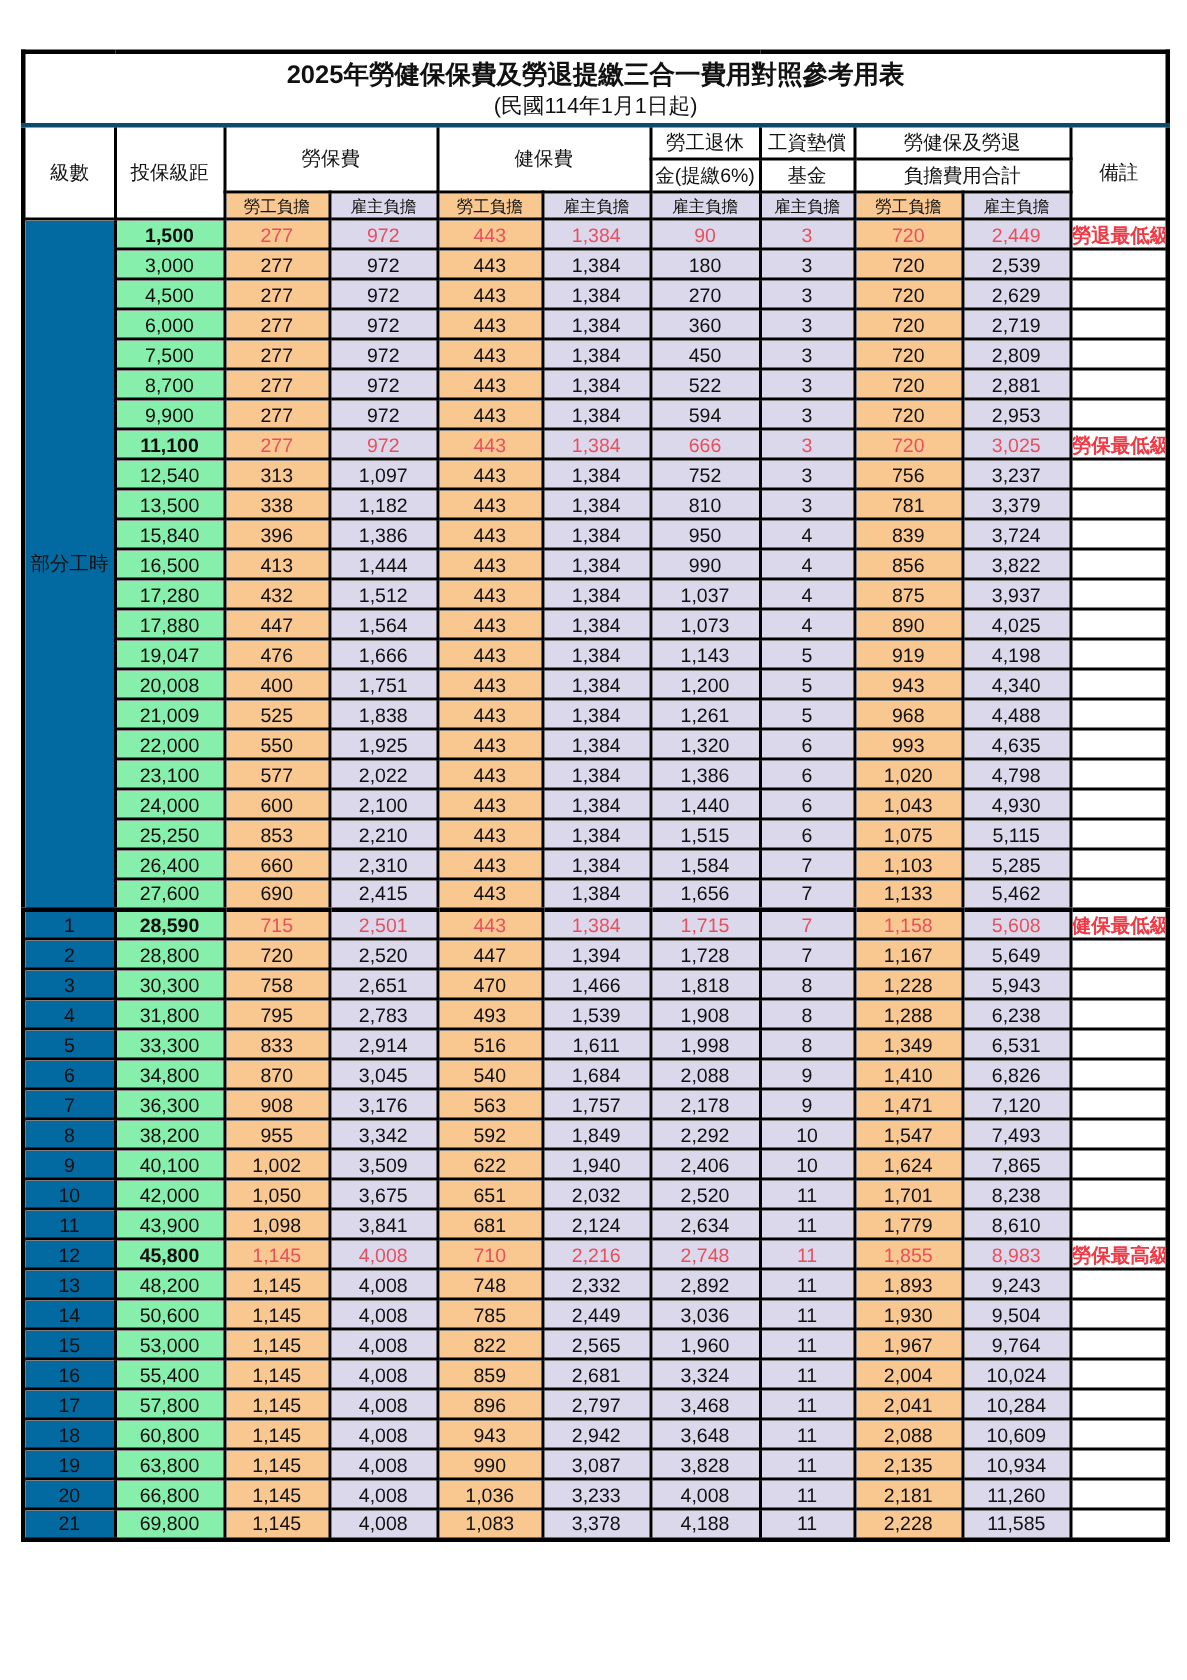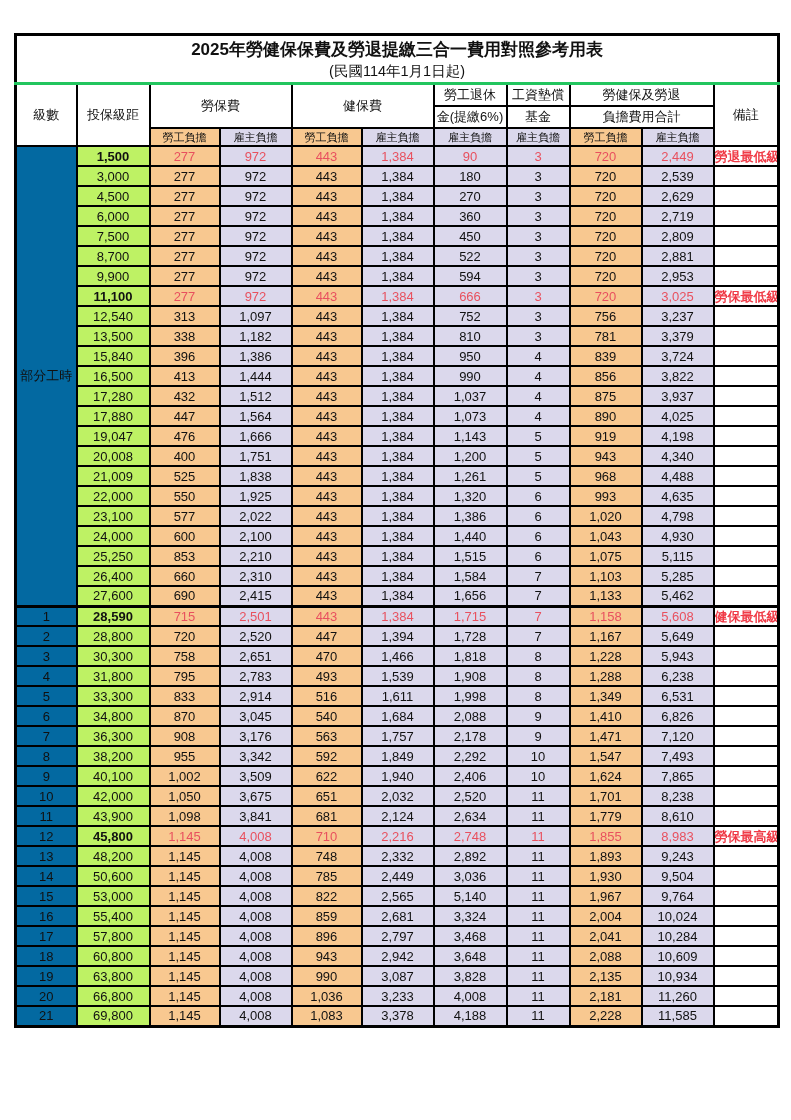--- a/index.html
+++ b/index.html
@@ -28,21 +28,21 @@
     border: 2px solid #000000;
     text-align: center;
     vertical-align: middle;
     padding: 0;
     overflow: hidden;
     white-space: nowrap;
   }
   
   tr.title-row td {
     height: 46px;
-    border-bottom: 3px solid #22c55e;
+    border-bottom: 3px solid #0c4a6e;
   }
   .main-title {
     font-size: 17px;
     font-weight: bold;
     line-height: 1.45;
   }
   .sub-title {
     font-size: 14.5px;
     font-weight: normal;
     line-height: 1.2;
@@ -63,21 +63,21 @@
   tr.data-row { height: 20px; }
   tr.data-row td {
     font-size: 13px;
     line-height: 1;
   }
   td.level { background: #0369a1; }
   td.part-time {
     font-size: 12.5px;
     letter-spacing: 0;
   }
-  td.bracket { background: #bef264; }
+  td.bracket { background: #86efac; }
   .c-emp { background: #F8C890; }
   .c-er  { background: #DBD8EC; }
   td.note-cell {
     font-size: 10px;
     font-weight: bold;
     color: #F03A46;
     background: #ffffff;
   }
   
   tr.hl td.bracket { font-weight: bold; }
@@ -595,21 +595,21 @@
           <td class="val c-er">9,504</td>
           <td class="note-cell"></td>
         </tr>
         <tr class="data-row">
           <td class="level">15</td>
           <td class="bracket">53,000</td>
           <td class="val c-emp">1,145</td>
           <td class="val c-er">4,008</td>
           <td class="val c-emp">822</td>
           <td class="val c-er">2,565</td>
-          <td class="val c-er">5,140</td>
+          <td class="val c-er">1,960</td>
           <td class="val c-er">11</td>
           <td class="val c-emp">1,967</td>
           <td class="val c-er">9,764</td>
           <td class="note-cell"></td>
         </tr>
         <tr class="data-row">
           <td class="level">16</td>
           <td class="bracket">55,400</td>
           <td class="val c-emp">1,145</td>
           <td class="val c-er">4,008</td>

